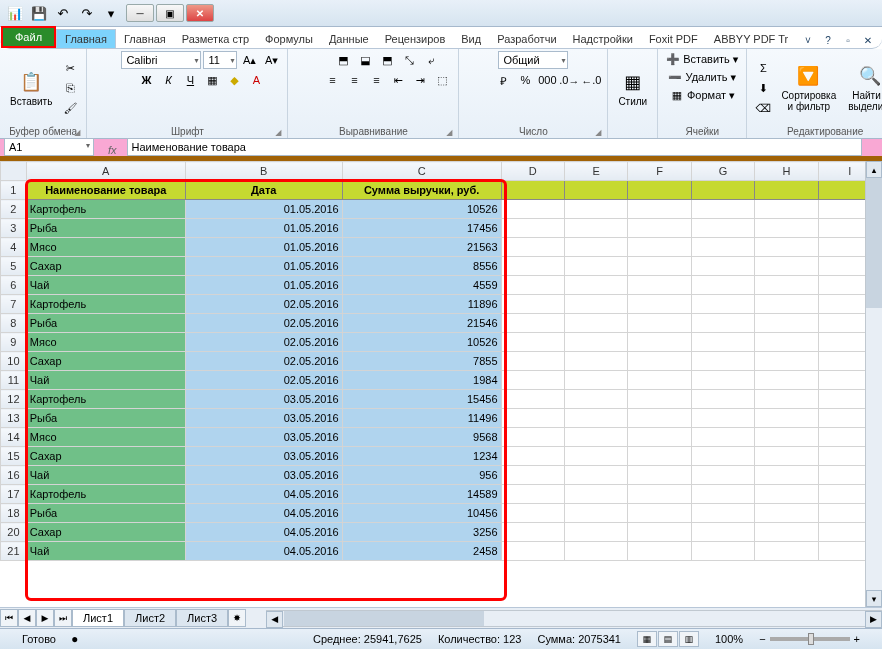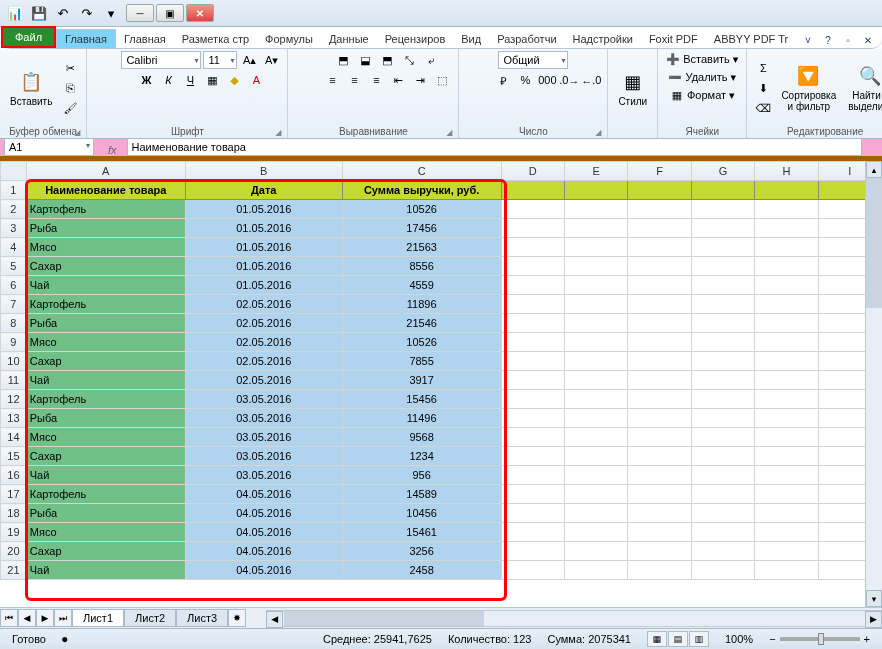--- a/index.html
+++ b/index.html
@@ -50,36 +50,36 @@
 .grid-area { position: absolute; top: 161px; left: 0; right: 0; bottom: 42px; overflow: hidden; background: #fff; }
 .grid { border-collapse: collapse; font-size: 11px; table-layout: fixed; }
 .grid th, .grid td { border: 1px solid #d4d4d4; height: 19px; padding: 0 3px; overflow: hidden; white-space: nowrap; }
 .corner { width: 26px; background: #e8eef5; }
 .colh { background: linear-gradient(#f5f8fc,#e4ebf3); text-align: center; font-weight: normal; color: #333; }
 .rowh { width: 26px; background: linear-gradient(#f5f8fc,#e4ebf3); text-align: center; font-weight: normal; color: #333; }
 .col-a { width: 160px; } .col-b { width: 160px; } .col-c { width: 160px; }
 .col-n { width: 65px; }
 .hdr-row td { background: #c6d930; font-weight: bold; text-align: center; border: 1px solid #888; }
 .name-cell { background: #70c088; border: 1px solid #888; }
-.data-cell { background: #b0d4ee; text-align: center; border: 1px solid #888; }
+.data-cell { background: #b0d4ee; text-align: right; border: 1px solid #888; }
 .empty { background: #fff; }
 .red-border { position: absolute; border: 3px solid red; border-radius: 6px; pointer-events: none; }
 
 
 .sheetbar { position: absolute; bottom: 21px; left: 0; right: 0; height: 21px; background: #e8eef5; border-top: 1px solid #b8c7d8; display: flex; align-items: center; font-size: 11px; }
 .sheet-nav { display: flex; }
 .nav-btn { width: 18px; height: 18px; border: 1px solid #abc; background: #f0f4f8; display: flex; align-items: center; justify-content: center; font-size: 9px; cursor: pointer; }
 .sheet-tab { padding: 2px 10px; border: 1px solid #abc; background: #fff; cursor: pointer; }
 .sheet-tab.inactive { background: #dce6f0; }
 .scroll-h { flex: 1; margin-left: 20px; height: 17px; background: #e8eef5; border: 1px solid #c0c8d0; position: relative; }
 .scroll-thumb { position: absolute; left: 0; width: 200px; height: 100%; background: #c8d4e0; }
 .scroll-btn { width: 17px; height: 17px; border: 1px solid #abc; background: #e0e8f0; display: flex; align-items: center; justify-content: center; font-size: 9px; }
 
 
-.statusbar { position: absolute; bottom: 0; left: 0; right: 0; height: 21px; background: linear-gradient(#e8f0f8,#d6e4f0); border-top: 1px solid #a6b8cc; display: flex; align-items: center; font-size: 11px; padding: 0 12px; gap: 16px; }
+.statusbar { position: absolute; bottom: 0; left: 0; right: 0; height: 21px; background: linear-gradient(#e8f0f8,#d6e4f0); border-top: 1px solid #a6b8cc; display: flex; align-items: center; font-size: 11px; padding: 0 22px; gap: 16px; }
 .statusbar .filler { flex: 1; }
 .view-btns { display: flex; gap: 1px; }
 .view-btn { width: 20px; height: 16px; border: 1px solid #abc; background: #f0f4f8; font-size: 9px; display: flex; align-items: center; justify-content: center; cursor: pointer; }
 .zoom { display: flex; align-items: center; gap: 4px; }
 .zoom-slider { width: 80px; height: 4px; background: #aaa; position: relative; }
 .zoom-thumb { position: absolute; left: 38px; top: -4px; width: 6px; height: 12px; background: #ddd; border: 1px solid #888; }
 
 
 .vscroll { position: absolute; top: 161px; right: 0; width: 17px; bottom: 42px; background: #e8eef5; border-left: 1px solid #c0c8d0; display: flex; flex-direction: column; }
 .vscroll .scroll-btn { width: 100%; }
@@ -381,21 +381,21 @@
           <td class="empty"></td>
           <td class="empty"></td>
           <td class="empty"></td>
           <td class="empty"></td>
           <td class="empty"></td>
         </tr>
         <tr>
           <th class="rowh">11</th>
           <td class="name-cell">Чай</td>
           <td class="data-cell">02.05.2016</td>
-          <td class="data-cell">3917</td>
+          <td class="data-cell">1984</td>
           <td class="empty"></td>
           <td class="empty"></td>
           <td class="empty"></td>
           <td class="empty"></td>
           <td class="empty"></td>
           <td class="empty"></td>
         </tr>
         <tr>
           <th class="rowh">12</th>
           <td class="name-cell">Картофель</td>
@@ -466,32 +466,20 @@
           <td class="empty"></td>
           <td class="empty"></td>
           <td class="empty"></td>
           <td class="empty"></td>
         </tr>
         <tr>
           <th class="rowh">18</th>
           <td class="name-cell">Рыба</td>
           <td class="data-cell">04.05.2016</td>
           <td class="data-cell">10456</td>
-          <td class="empty"></td>
-          <td class="empty"></td>
-          <td class="empty"></td>
-          <td class="empty"></td>
-          <td class="empty"></td>
-          <td class="empty"></td>
-        </tr>
-        <tr>
-          <th class="rowh">19</th>
-          <td class="name-cell">Мясо</td>
-          <td class="data-cell">04.05.2016</td>
-          <td class="data-cell">15461</td>
           <td class="empty"></td>
           <td class="empty"></td>
           <td class="empty"></td>
           <td class="empty"></td>
           <td class="empty"></td>
           <td class="empty"></td>
         </tr>
         <tr>
           <th class="rowh">20</th>
           <td class="name-cell">Сахар</td>

